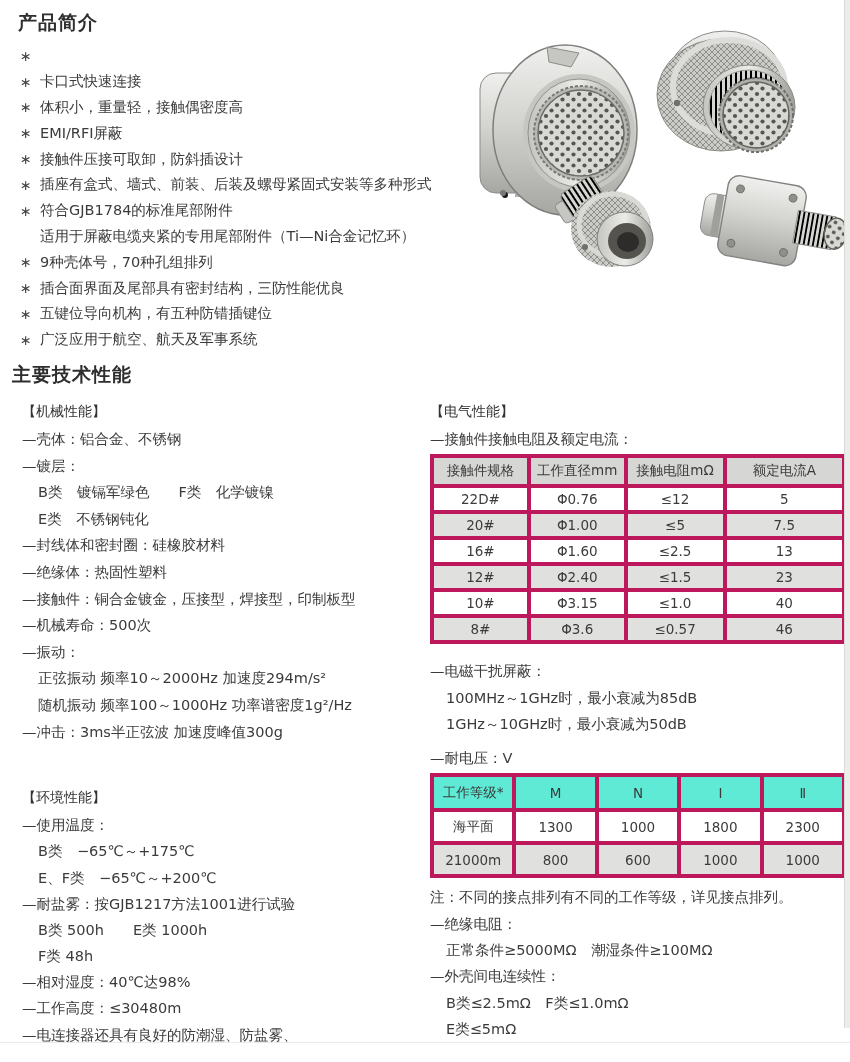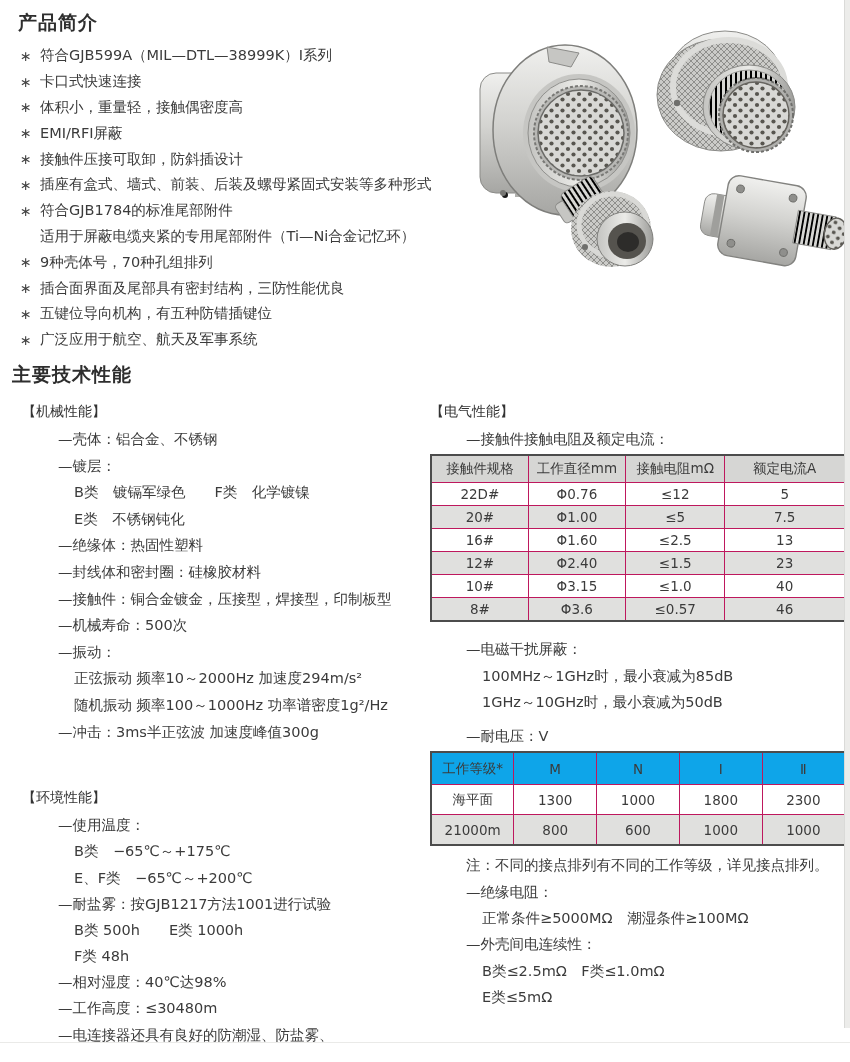--- a/index.html
+++ b/index.html
@@ -16,54 +16,53 @@
   .bullet { display:flex; align-items:center; height:25.8px; font-size:14.5px; white-space:nowrap; }
   .bullet .mark { width:20px; font-size:14px; color:#444; }
   .bullet.cont { padding-left:20px; }
 
   .figure { position:absolute; left:455px; top:25px; width:395px; height:300px; }
 
   .col { position:absolute; top:396px; }
   .col-left  { left:22px;  width:406px; }
   .col-right { left:430px; width:416px; }
   .sec-head { font-size:14px; height:30px; line-height:30px; color:#333; }
-  .line { font-size:14.5px; height:26.6px; line-height:26.6px; white-space:nowrap;margin-left:36px; }
+  .line { font-size:14.5px; height:26.6px; line-height:26.6px; white-space:nowrap; }
   .line.ind { padding-left:16px; }
   .gap-env { margin-top:37px; }
   .env .line { height:26.2px; line-height:26.2px; }
   .elec .line { height:26.3px; line-height:26.3px; }
   .mt6 { margin-top:6px; } .mt8 { margin-top:8px; } .mt14 { margin-top:14px; }
 
   table { border-collapse:collapse; width:100%; table-layout:fixed; }
   .tbl { border:2px solid #4c4c4c; }
-  .tbl th,.tbl td { border:1px solid #be185d; text-align:center; font-weight:normal;
+  .tbl th,.tbl td { border:4px solid #be185d; text-align:center; font-weight:normal;
                     font-size:13.5px; color:#3b3b3b; padding:0; white-space:nowrap; }
   .tbl1 { margin-top:2px; }
   .tbl1 th { height:26px; background:#d6d6d4; }
   .tbl1 td { height:22px; }
   .tbl1 tr.alt td { background:#e0e0de; }
   .tbl2 { margin-top:2px; }
-  .tbl2 th { height:31px; background:#0ea5e9; }
+  .tbl2 th { height:31px; background:#5eead4; }
   .tbl2 td { height:29px; }
 
   .edge-right { position:absolute; right:0; top:0; width:5px; height:1028px;
                 background:#ececea; border-left:1px solid #dadad8; }
   .edge-bottom { position:absolute; left:0; bottom:3px; width:100%; height:1px; background:#eaeae8; }
 </style>
 </head>
 <body>
 
 <div class="page">
 
   <div class="h1" id="intro-title">产品简介</div>
 
   <div class="bullets">
     <div class="bullet">
         <span class="mark">∗</span>
-        <span>符合GJB599A（MIL—DTL—38999K）Ⅰ系列</span>
       </div>
     <div class="bullet">
         <span class="mark">∗</span>
         <span>卡口式快速连接</span>
       </div>
     <div class="bullet">
         <span class="mark">∗</span>
         <span>体积小，重量轻，接触偶密度高</span>
       </div>
     <div class="bullet">
@@ -184,22 +183,22 @@
   </svg>
 
   <div class="h1" id="tech-title">主要技术性能</div>
 
   <div class="col col-left">
     <div class="sec-head">【机械性能】</div>
     <div class="line">—壳体：铝合金、不锈钢</div>
     <div class="line">—镀层：</div>
     <div class="line ind">B类　镀镉军绿色　　F类　化学镀镍</div>
     <div class="line ind">E类　不锈钢钝化</div>
+    <div class="line">—封线体和密封圈：硅橡胶材料</div>
     <div class="line">—绝缘体：热固性塑料</div>
-    <div class="line">—封线体和密封圈：硅橡胶材料</div>
     <div class="line">—接触件：铜合金镀金，压接型，焊接型，印制板型</div>
     <div class="line">—机械寿命：500次</div>
     <div class="line">—振动：</div>
     <div class="line ind">正弦振动 频率10～2000Hz 加速度294m/s²</div>
     <div class="line ind">随机振动 频率100～1000Hz 功率谱密度1g²/Hz</div>
     <div class="line">—冲击：3ms半正弦波 加速度峰值300g</div>
 
     <div class="env">
       <div class="sec-head gap-env">【环境性能】</div>
       <div class="line">—使用温度：</div>

